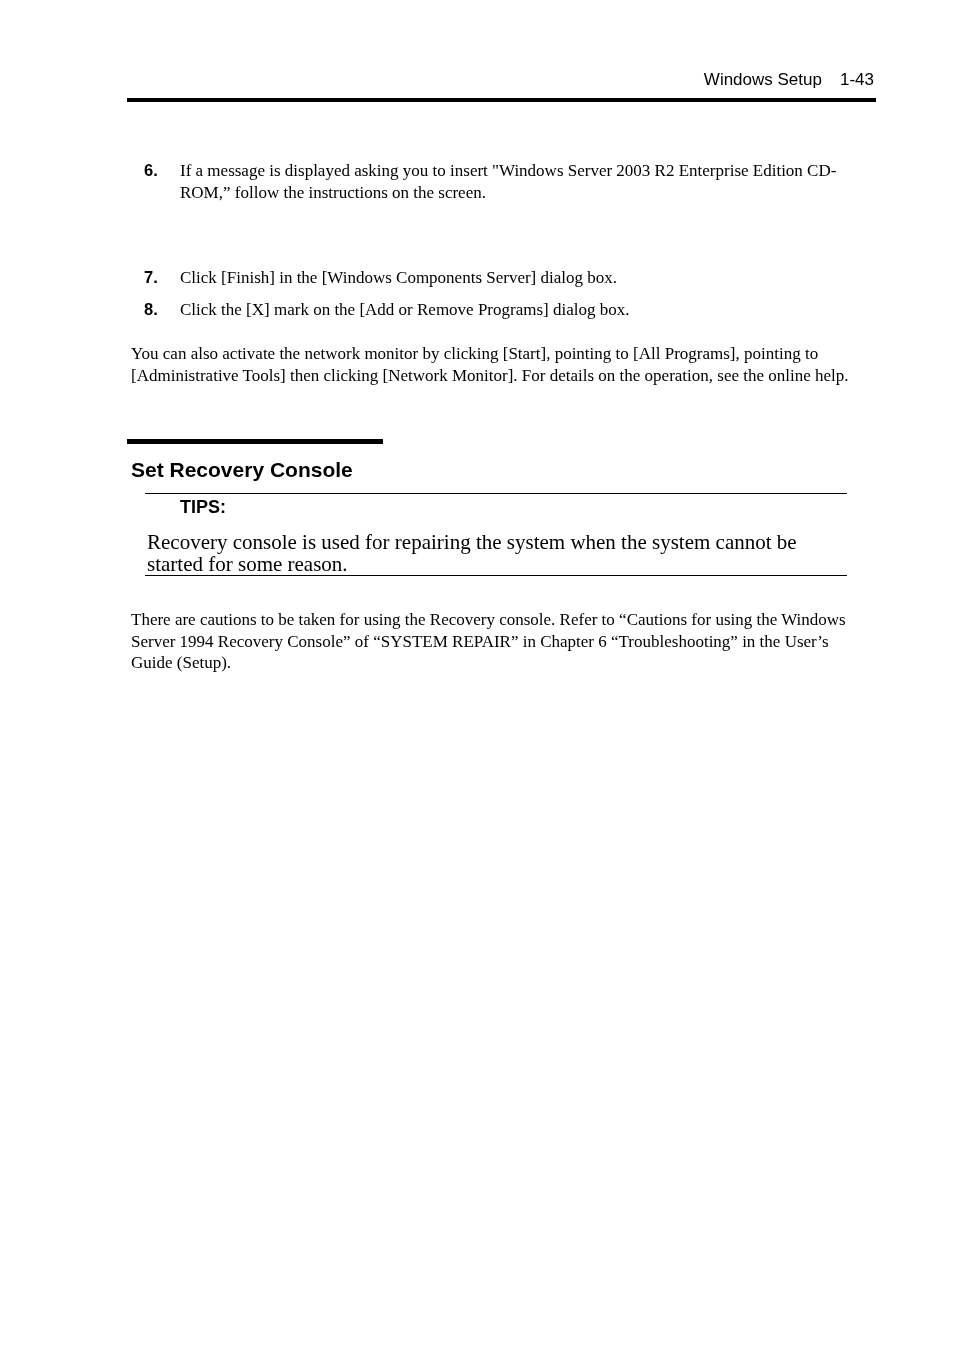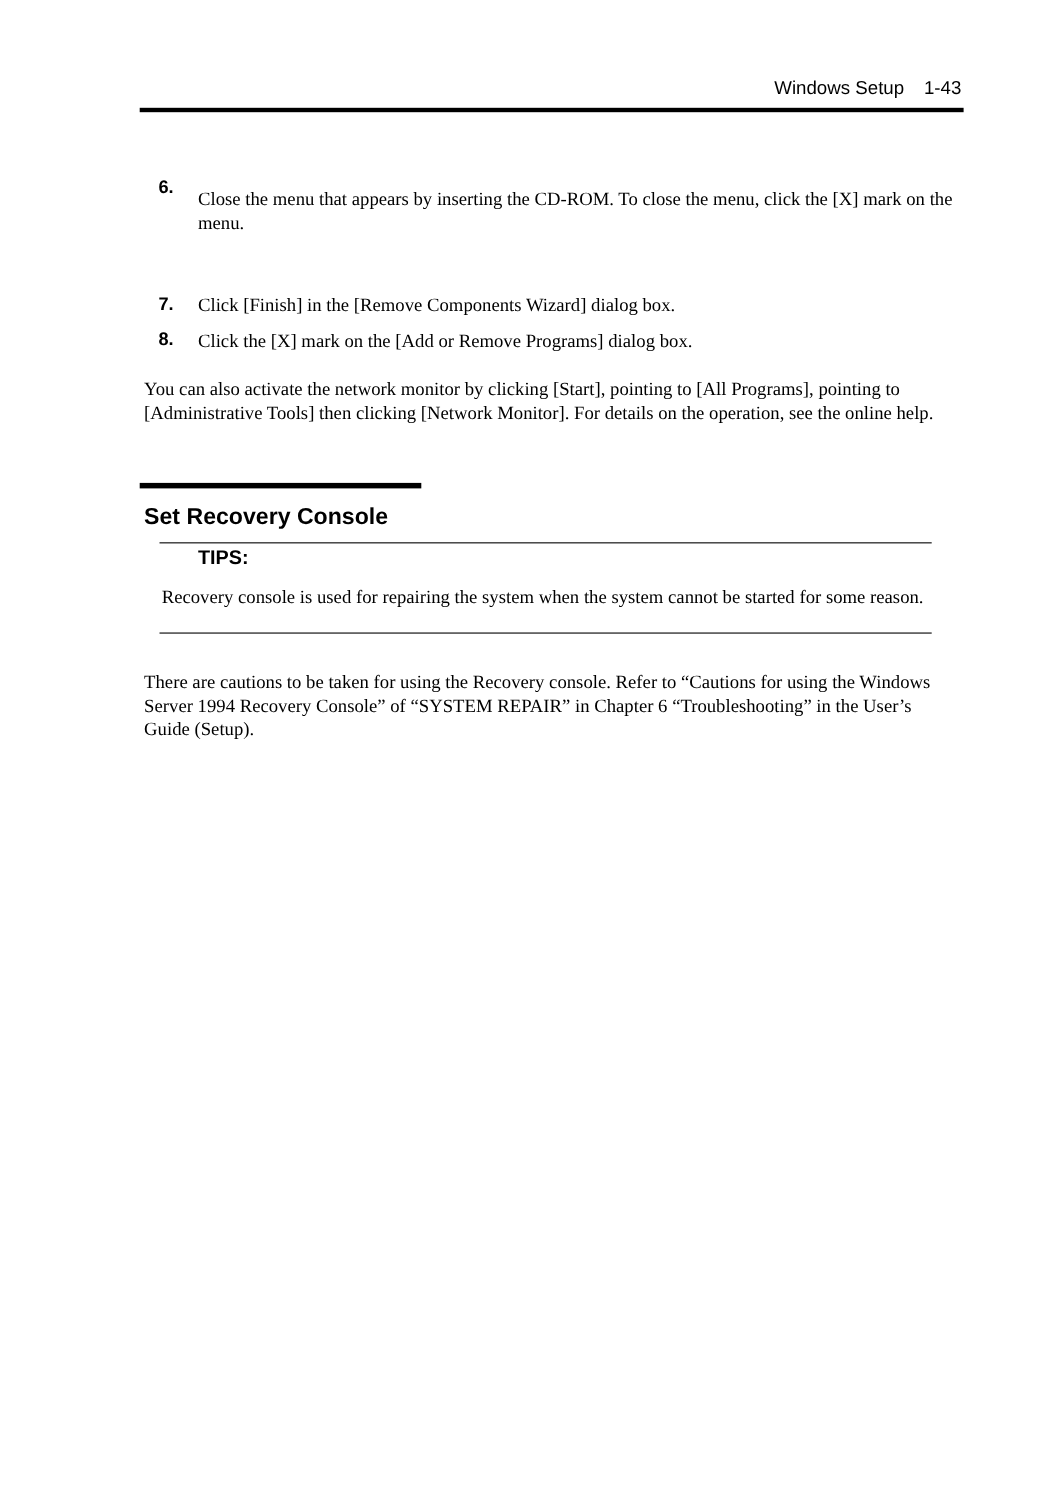--- a/index.html
+++ b/index.html
@@ -15,39 +15,39 @@
     .step .num { position: absolute; left: 0; top: 0; font-weight: bold; font-size: 16.5px; }
     .step .txt { margin-left: 36px; width: 690px; }
 
     .para { position: absolute; left: 131px; width: 740px; font-size: 17px; line-height: 21.5px; }
 
     .section-bar { position: absolute; left: 127px; top: 439px; width: 256px; height: 5px; background: #000; }
     .section-title { position: absolute; left: 131px; top: 458px; font-size: 21px; font-weight: bold; }
 
     .tips-top { position: absolute; left: 145px; top: 493px; width: 702px; height: 1px; background: #000; }
     .tips-label { position: absolute; left: 148px; top: 497px; font-size: 18px; font-weight: bold; margin-left: 32px; }
-    .tips-body { position: absolute; left: 147px; top: 532px; width: 700px; font-size: 17px; line-height: 21.5px; }
+    .tips-body { position: absolute; left: 147px; top: 532px; width: 700px; font-size: 21px; line-height: 21.5px; }
     .tips-bottom { position: absolute; left: 145px; top: 575px; width: 702px; height: 1px; background: #000; }
   </style>
 </head>
 <body>
 
 <div class="header-text sans">
   <span>Windows Setup</span><span class="gap"></span><span>1-43</span>
 </div>
 <div class="header-rule"></div>
 
 <div class="step serif" style="top:160px;">
   <span class="num sans">6.</span>
-  <div class="txt" style="margin-top:10px;">Close the menu that appears by inserting the CD-ROM. To close the menu, click the [X] mark on the menu.</div>
+  <div class="txt">If a message is displayed asking you to insert "Windows Server 2003 R2 Enterprise Edition CD-ROM,” follow the instructions on the screen.</div>
 </div>
 
 <div class="step serif" style="top:267px;">
   <span class="num sans">7.</span>
-  <div class="txt">Click [Finish] in the [Remove Components Wizard] dialog box.</div>
+  <div class="txt">Click [Finish] in the [Windows Components Server] dialog box.</div>
 </div>
 
 <div class="step serif" style="top:299px;">
   <span class="num sans">8.</span>
   <div class="txt">Click the [X] mark on the [Add or Remove Programs] dialog box.</div>
 </div>
 
 <div class="para serif" style="top:343px;">You can also activate the network monitor by clicking [Start], pointing to [All Programs], pointing to [Administrative Tools] then clicking [Network Monitor]. For details on the operation, see the online help.</div>
 
 <div class="section-bar"></div>

